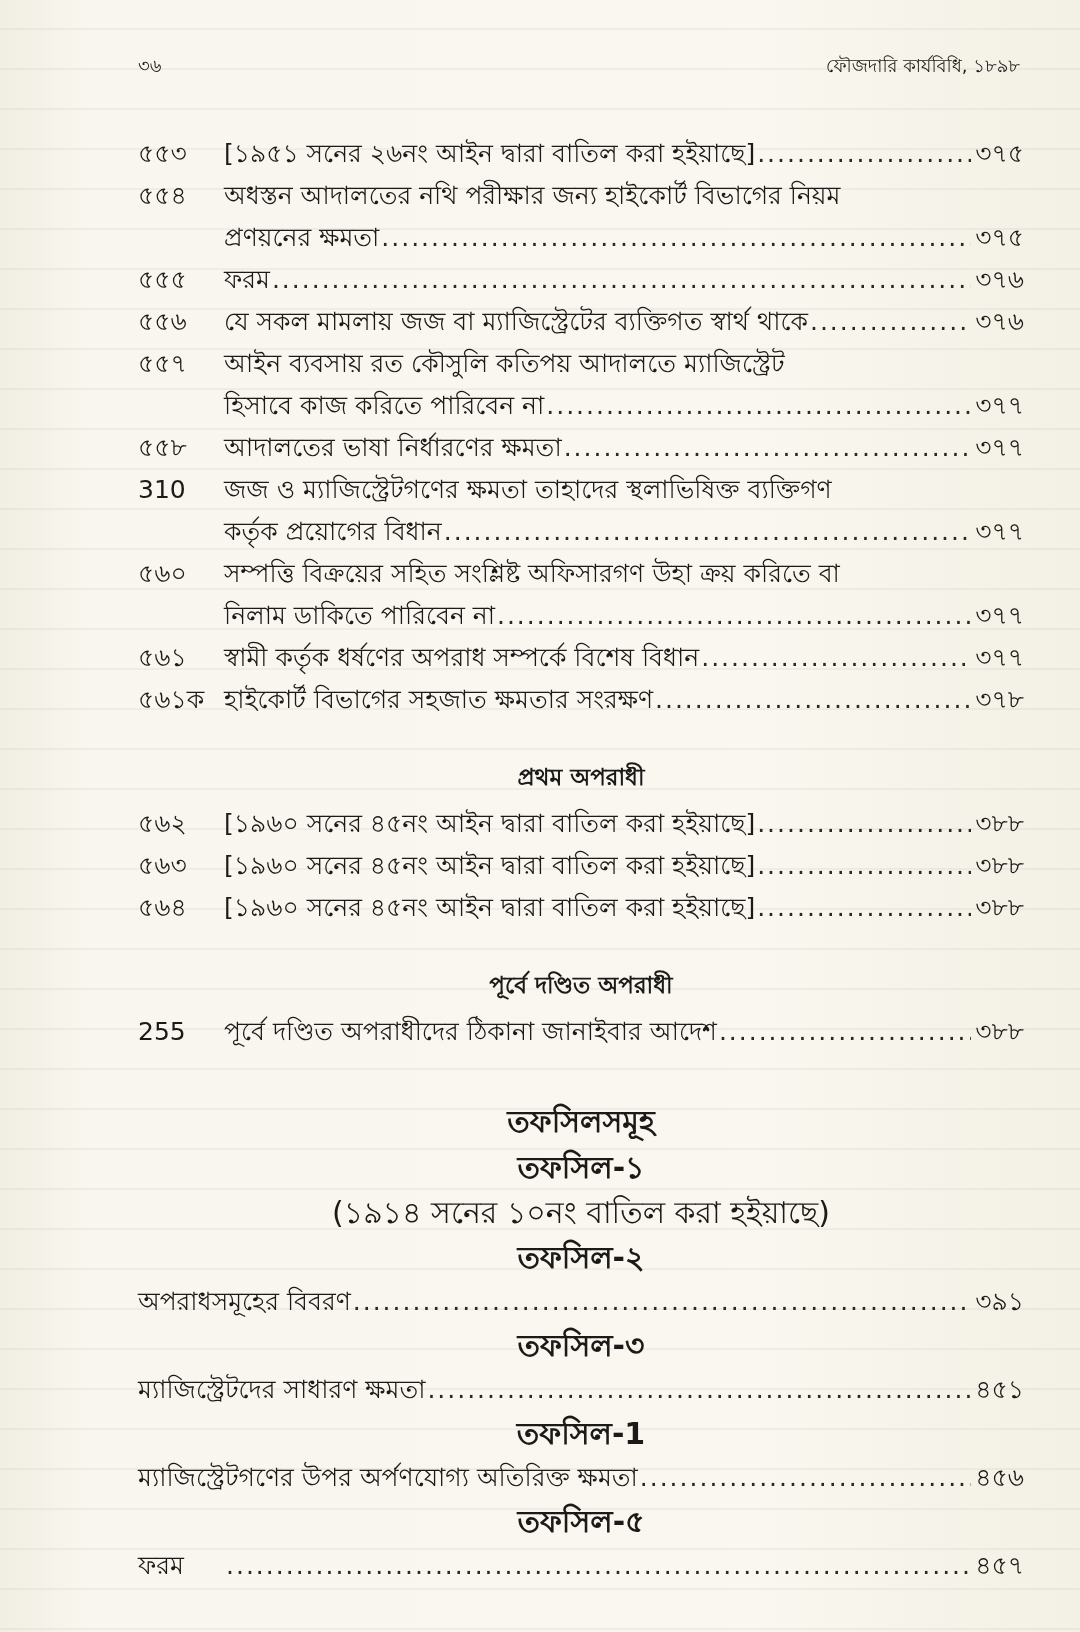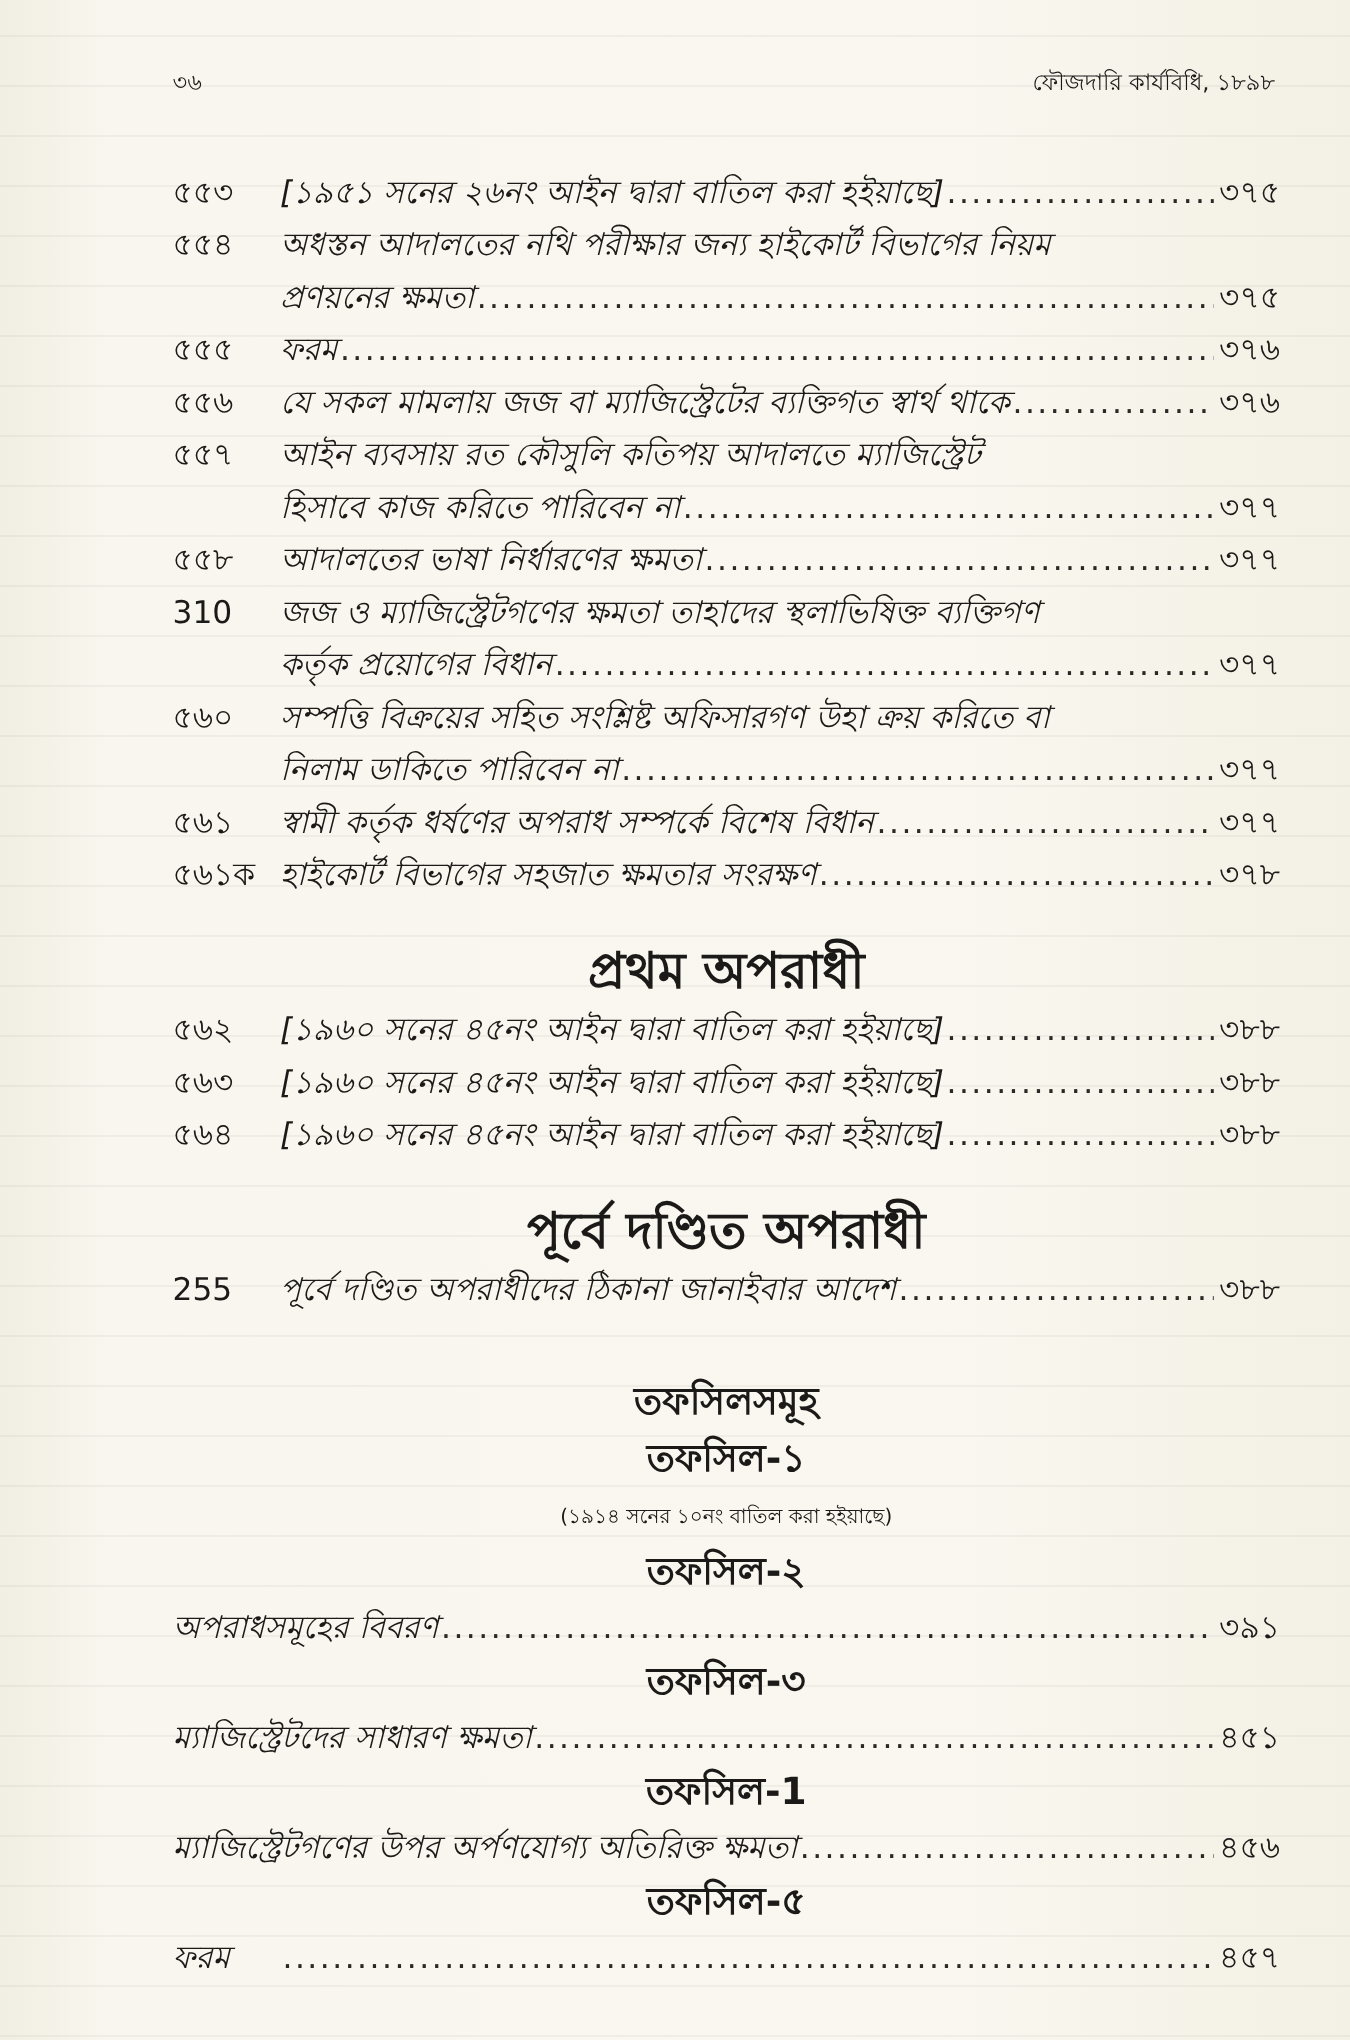--- a/index.html
+++ b/index.html
@@ -27,37 +27,37 @@
   }
   .toc {
     position:absolute; left:138px; top:133px; width:886px;
   }
   .row {
     display:flex; align-items:baseline; font-size:25px; height:42px; line-height:42px;
   }
   .num { width:86px; flex:0 0 86px; white-space:nowrap; }
   .num.wide { width:86px; }
   .body-cell { flex:1; display:flex; align-items:baseline; min-width:0; }
-  .title-text { white-space:nowrap;font-style:italic; }
+  .title-text { white-space:nowrap; }
   .leader {
     flex:1; overflow:hidden; white-space:nowrap; margin:0 2px; letter-spacing:2px; color:#2a2724;
   }
   .leader::after { content:"................................................................................................................................................................................................................................................"; }
   .page-no { white-space:nowrap; padding-left:2px; }
   .row.cont .num { visibility:hidden; }
   .section-heading {
-    text-align:center; font-size:40px; font-weight:bold; height:52px; line-height:52px;
+    text-align:center; font-size:23px; font-weight:bold; height:52px; line-height:52px;
   }
   .section-heading.first { margin-top:30px; }
   .section-heading.gap { margin-top:30px; }
   .schedule-heading {
     text-align:center; font-size:30px; font-weight:bold; height:46px; line-height:46px;
   }
   .schedule-note {
-    text-align:center; font-size:16px; height:44px; line-height:44px;
+    text-align:center; font-size:30px; height:44px; line-height:44px;
   }
   .spacer-big { height:46px; }
 </style>
 </head>
 <body>
 
 <div class="page">
   <div class="ghost"></div>
 
   <div class="running-head">

